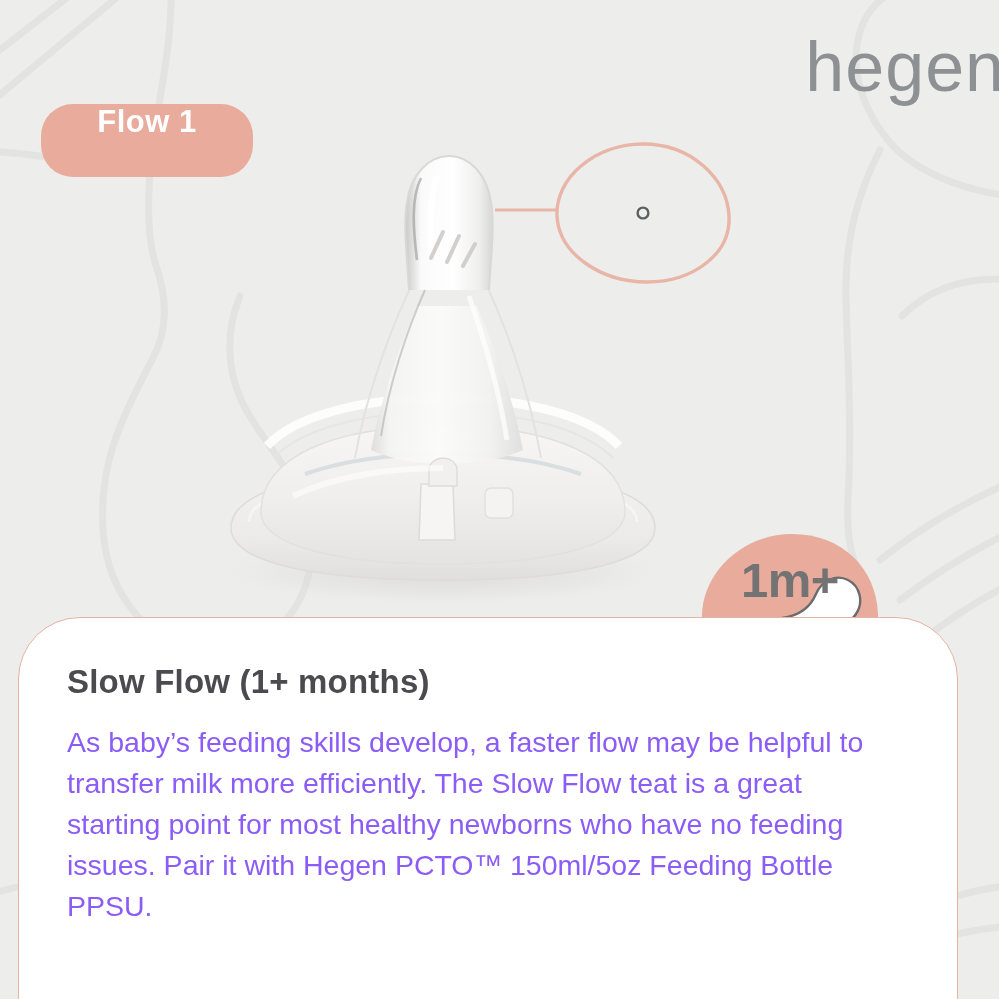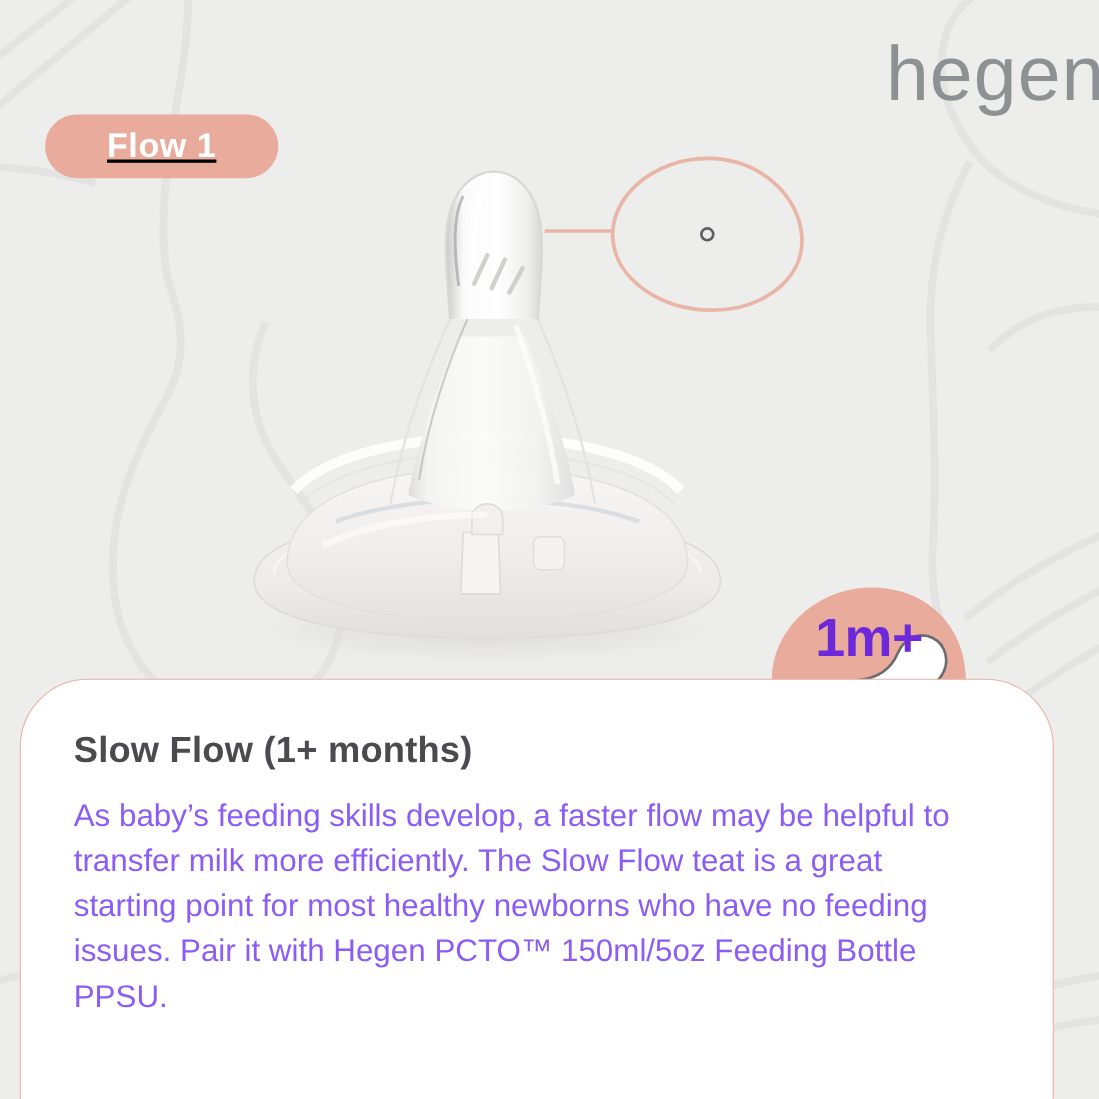--- a/index.html
+++ b/index.html
@@ -25,27 +25,26 @@
     height: 999px;
     pointer-events: none;
   }
 
   
   .flow-pill {
     position: absolute;
     left: 41px;
     top: 104px;
     width: 212px;
-    height: 58px;
+    height: 73px;
     border-radius: 32px;
     background: #e9ab9b;
     display: flex;
-    align-items: center;
+    align-items: flex-start;
     justify-content: center;
-    text-decoration: underline;
   }
   .flow-pill .pill-label {
     color: #ffffff;
     font-size: 31px;
     font-weight: bold;
     letter-spacing: 0.5px;
   }
 
   
   .logo {
@@ -88,21 +87,21 @@
     height: 172px;
   }
   .age-badge-text {
     position: absolute;
     left: 0;
     top: 20px;
     width: 180px;
     text-align: center;
     font-size: 49px;
     font-weight: bold;
-    color: #6d28d9;
+    color: #737373;
     letter-spacing: -0.5px;
     z-index: 3;
   }
 
   
   .info-card {
     position: absolute;
     left: 18px;
     top: 617px;
     width: 940px;

